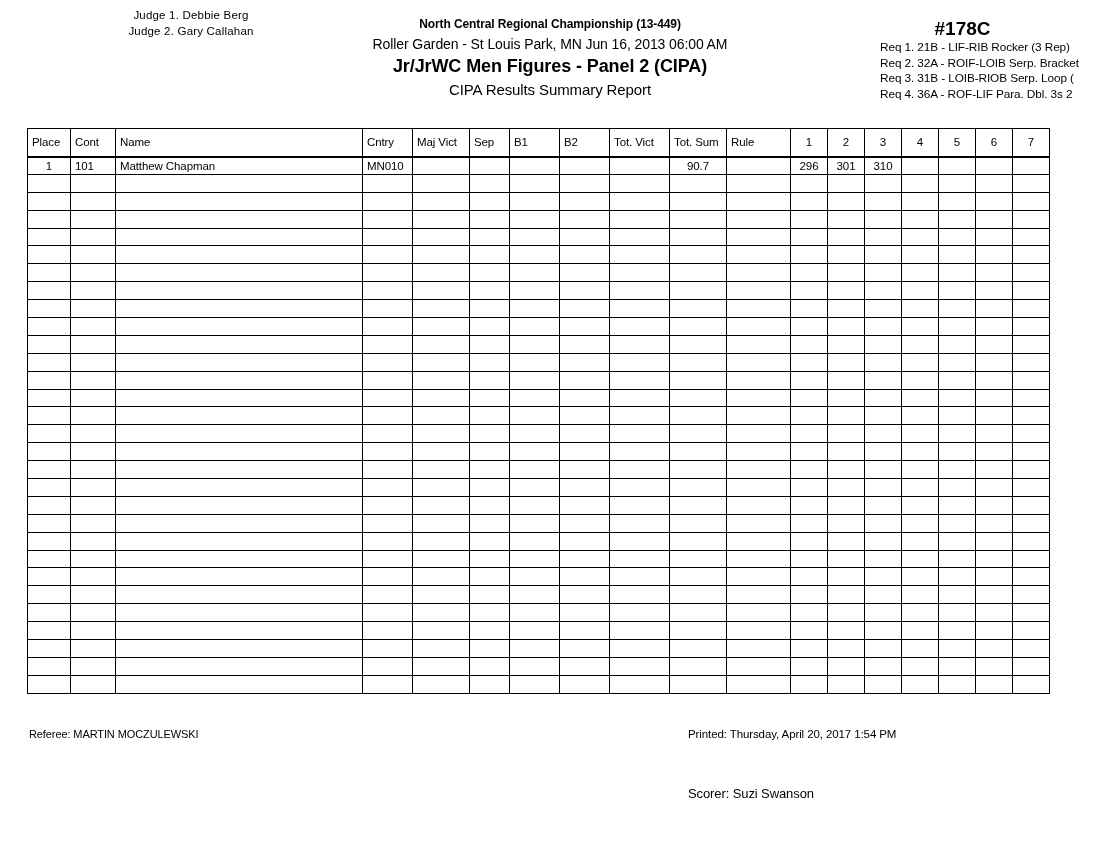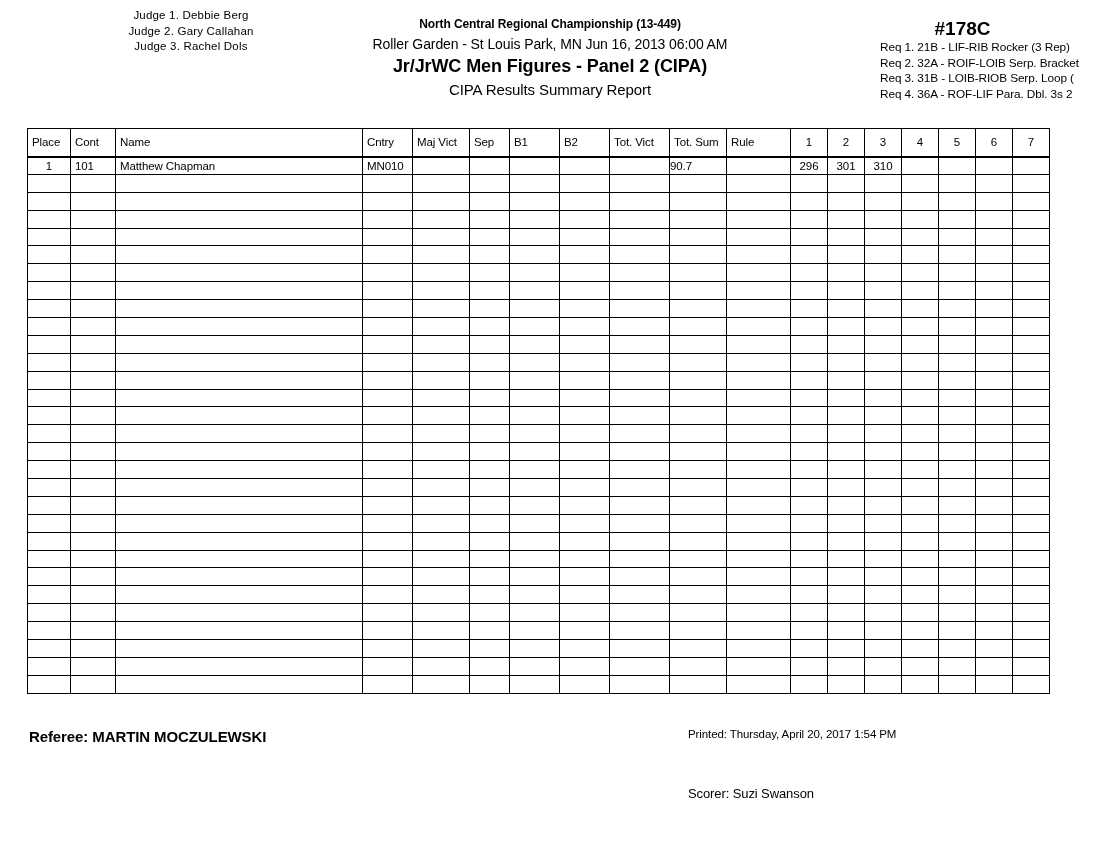--- a/index.html
+++ b/index.html
@@ -115,33 +115,32 @@
   #results-table thead th.num-head,
   #results-table tbody td.num-cell {
     text-align: center;
     padding: 0;
   }
   #results-table td.place-cell {
     text-align: center;
     padding: 0;
   }
   #results-table td.score-cell {
-    text-align: left;
+    text-align: center;
     padding: 0;
   }
 
   
   #referee-line {
     position: absolute;
     left: 29px;
     top: 728px;
-    font-size: 15px;
+    font-size: 11px;
     letter-spacing: -0.1px;
     white-space: nowrap;
-    font-weight: bold;
   }
   #printed-line {
     position: absolute;
     left: 688px;
     top: 728px;
     font-size: 11.5px;
     letter-spacing: -0.1px;
     white-space: nowrap;
   }
   #scorer-line {
@@ -152,21 +151,20 @@
     letter-spacing: -0.1px;
     white-space: nowrap;
   }
 </style>
 </head>
 <body>
 
 <div id="judges">
   <div class="judge-line">Judge  1.  Debbie  Berg</div>
   <div class="judge-line">Judge  2.  Gary Callahan</div>
-  <div class="judge-line">Judge  3.  Rachel Dols</div>
 </div>
 
 <div id="center-header">
   <div id="event-title">North Central Regional Championship (13-449)</div>
   <div id="venue-line">Roller Garden - St Louis Park, MN  Jun 16, 2013  06:00 AM</div>
   <div id="division-title">Jr/JrWC Men Figures - Panel 2 (CIPA)</div>
   <div id="report-subtitle">CIPA Results Summary Report</div>
 </div>
 
 <div id="right-header">

